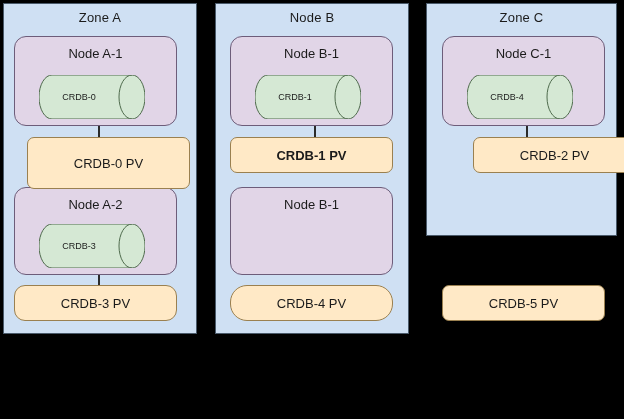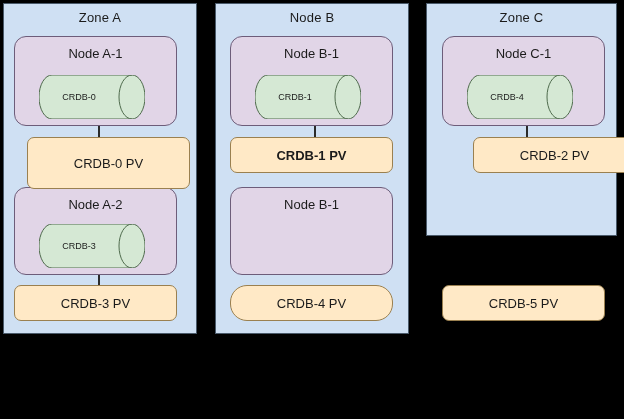--- a/index.html
+++ b/index.html
@@ -114,21 +114,21 @@
       </div>
       <div class="cyl" style="left: 35px; top: 220px; width: 106px; height: 44px;">
         <svg width="106" height="44" viewBox="0 0 106 44">
           <path d="M 13 0 L 93 0 A 13 22 0 0 1 93 44 L 13 44 A 13 22 0 0 1 13 0 Z" fill="#d5e8d4" stroke="#4f6b4d" stroke-width="1"></path>
           <path d="M 93 0 A 13 22 0 0 0 93 44" fill="none" stroke="#4f6b4d" stroke-width="1"></path>
         </svg>
         <div class="cyl-label">CRDB-3</div>
       </div>
       <div class="connector" style="left: 94px; top: 271px; height: 10px; background: rgb(43, 43, 43);"></div>
       <div class="pv" style="left: 10px; top: 133px; width: 163px; height: 52px; background: rgb(255, 233, 198); border-color: rgb(154, 128, 80); margin-left: 13px;">CRDB-0 PV</div>
-      <div class="pv" style="left: 10px; top: 281px; width: 163px; height: 36px; background: rgb(255, 233, 198); border-color: rgb(154, 128, 80);">CRDB-3 PV</div>
+      <div class="pv" style="left: 10px; top: 281px; width: 163px; height: 36px; background: rgb(255, 233, 198); border-color: rgb(154, 128, 80); border-radius: 11px;">CRDB-3 PV</div>
     </div>
     <div class="zone" style="left: 215px; top: 3px; width: 194px; height: 331px; background: rgb(207, 224, 243); border-color: rgb(74, 90, 106);">
       <div class="zone-title">Node B</div>
       <div class="node" style="left: 14px; top: 32px; width: 163px; height: 90px; background: rgb(225, 213, 231); border-color: rgb(109, 93, 122);">
         <div class="node-title">Node B-1</div>
       </div>
       <div class="cyl" style="left: 39px; top: 71px; width: 106px; height: 44px;">
         <svg width="106" height="44" viewBox="0 0 106 44">
           <path d="M 13 0 L 93 0 A 13 22 0 0 1 93 44 L 13 44 A 13 22 0 0 1 13 0 Z" fill="#d5e8d4" stroke="#4f6b4d" stroke-width="1"></path>
           <path d="M 93 0 A 13 22 0 0 0 93 44" fill="none" stroke="#4f6b4d" stroke-width="1"></path>

